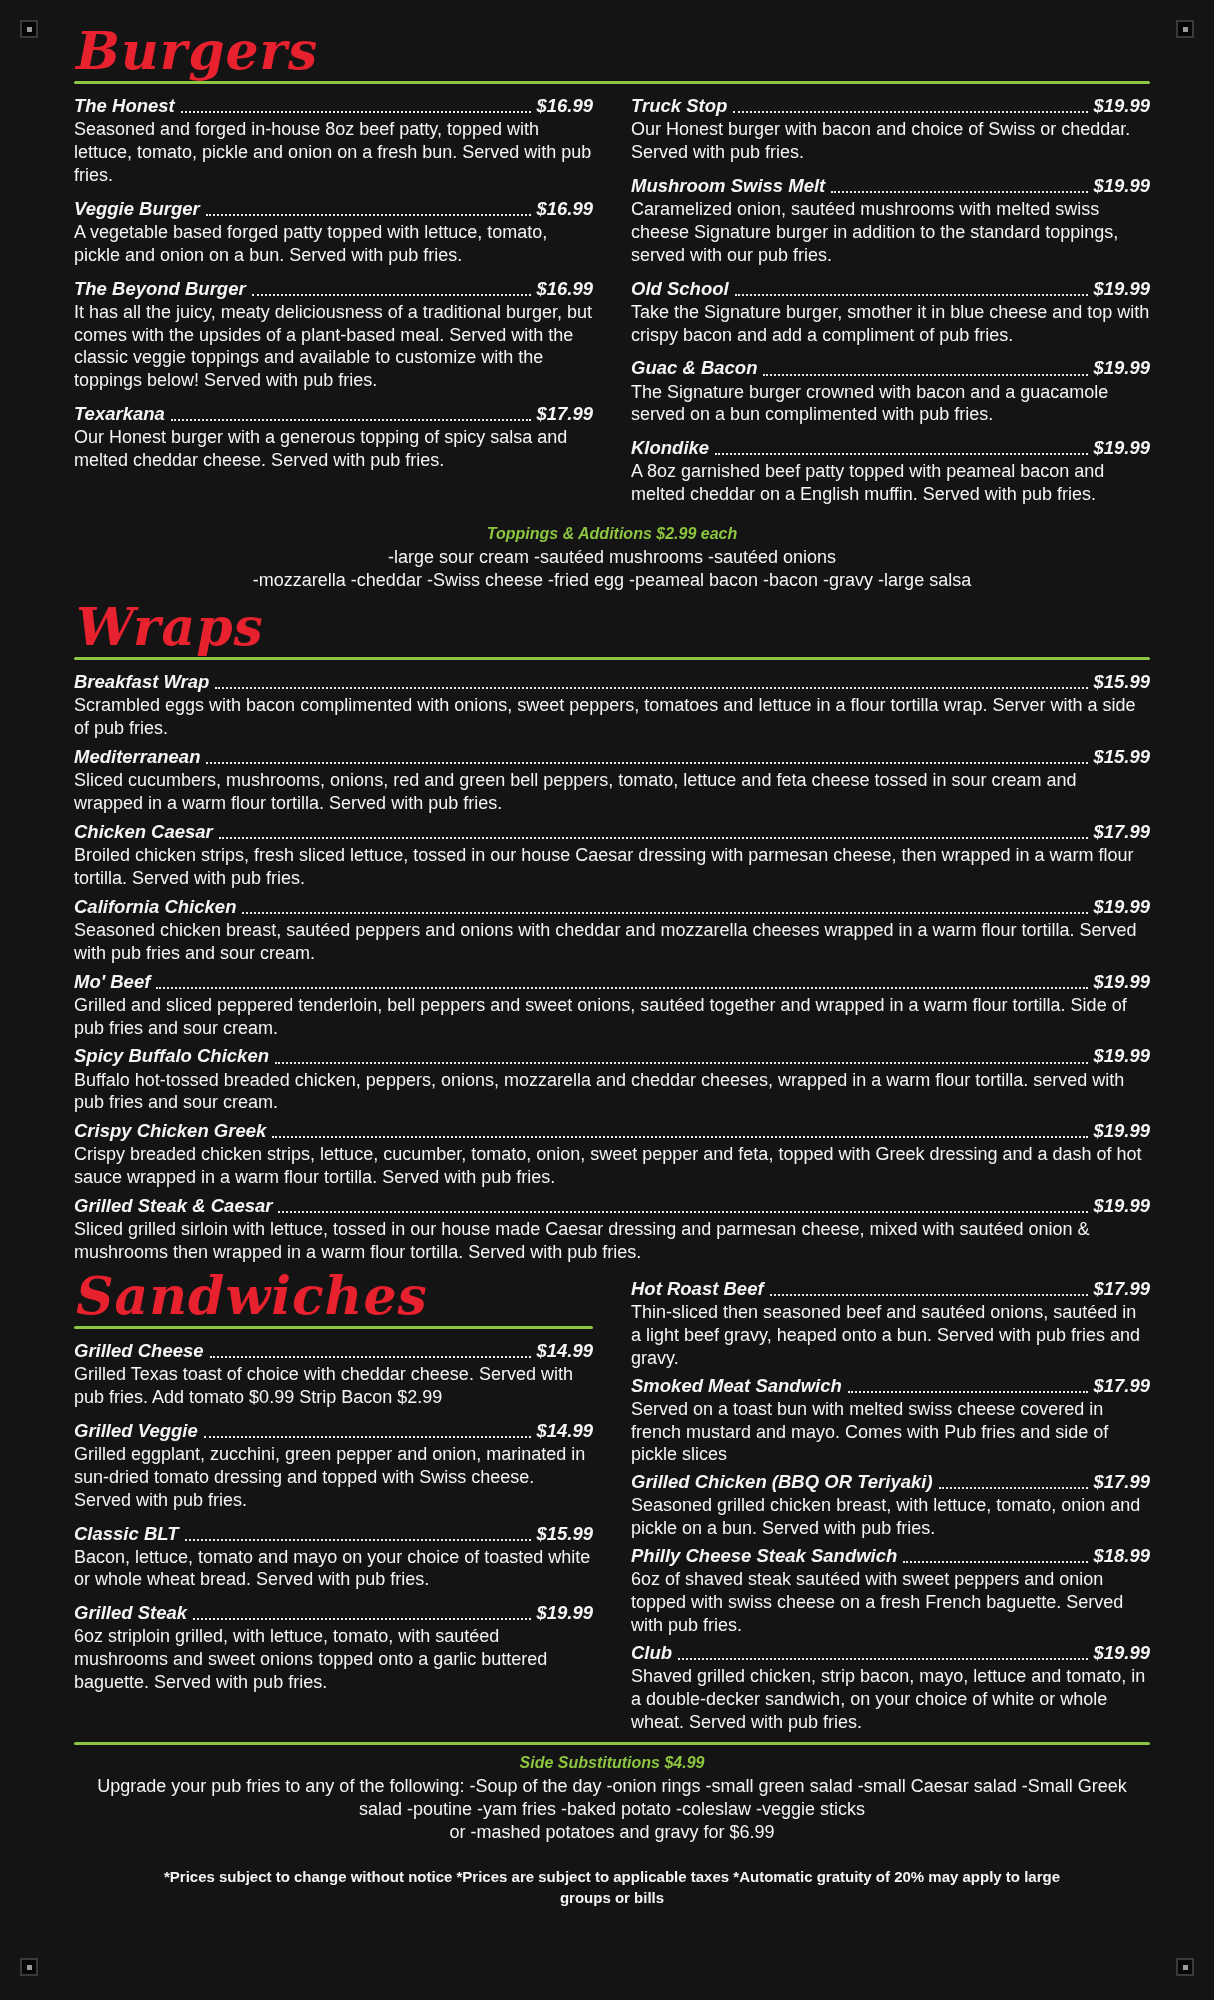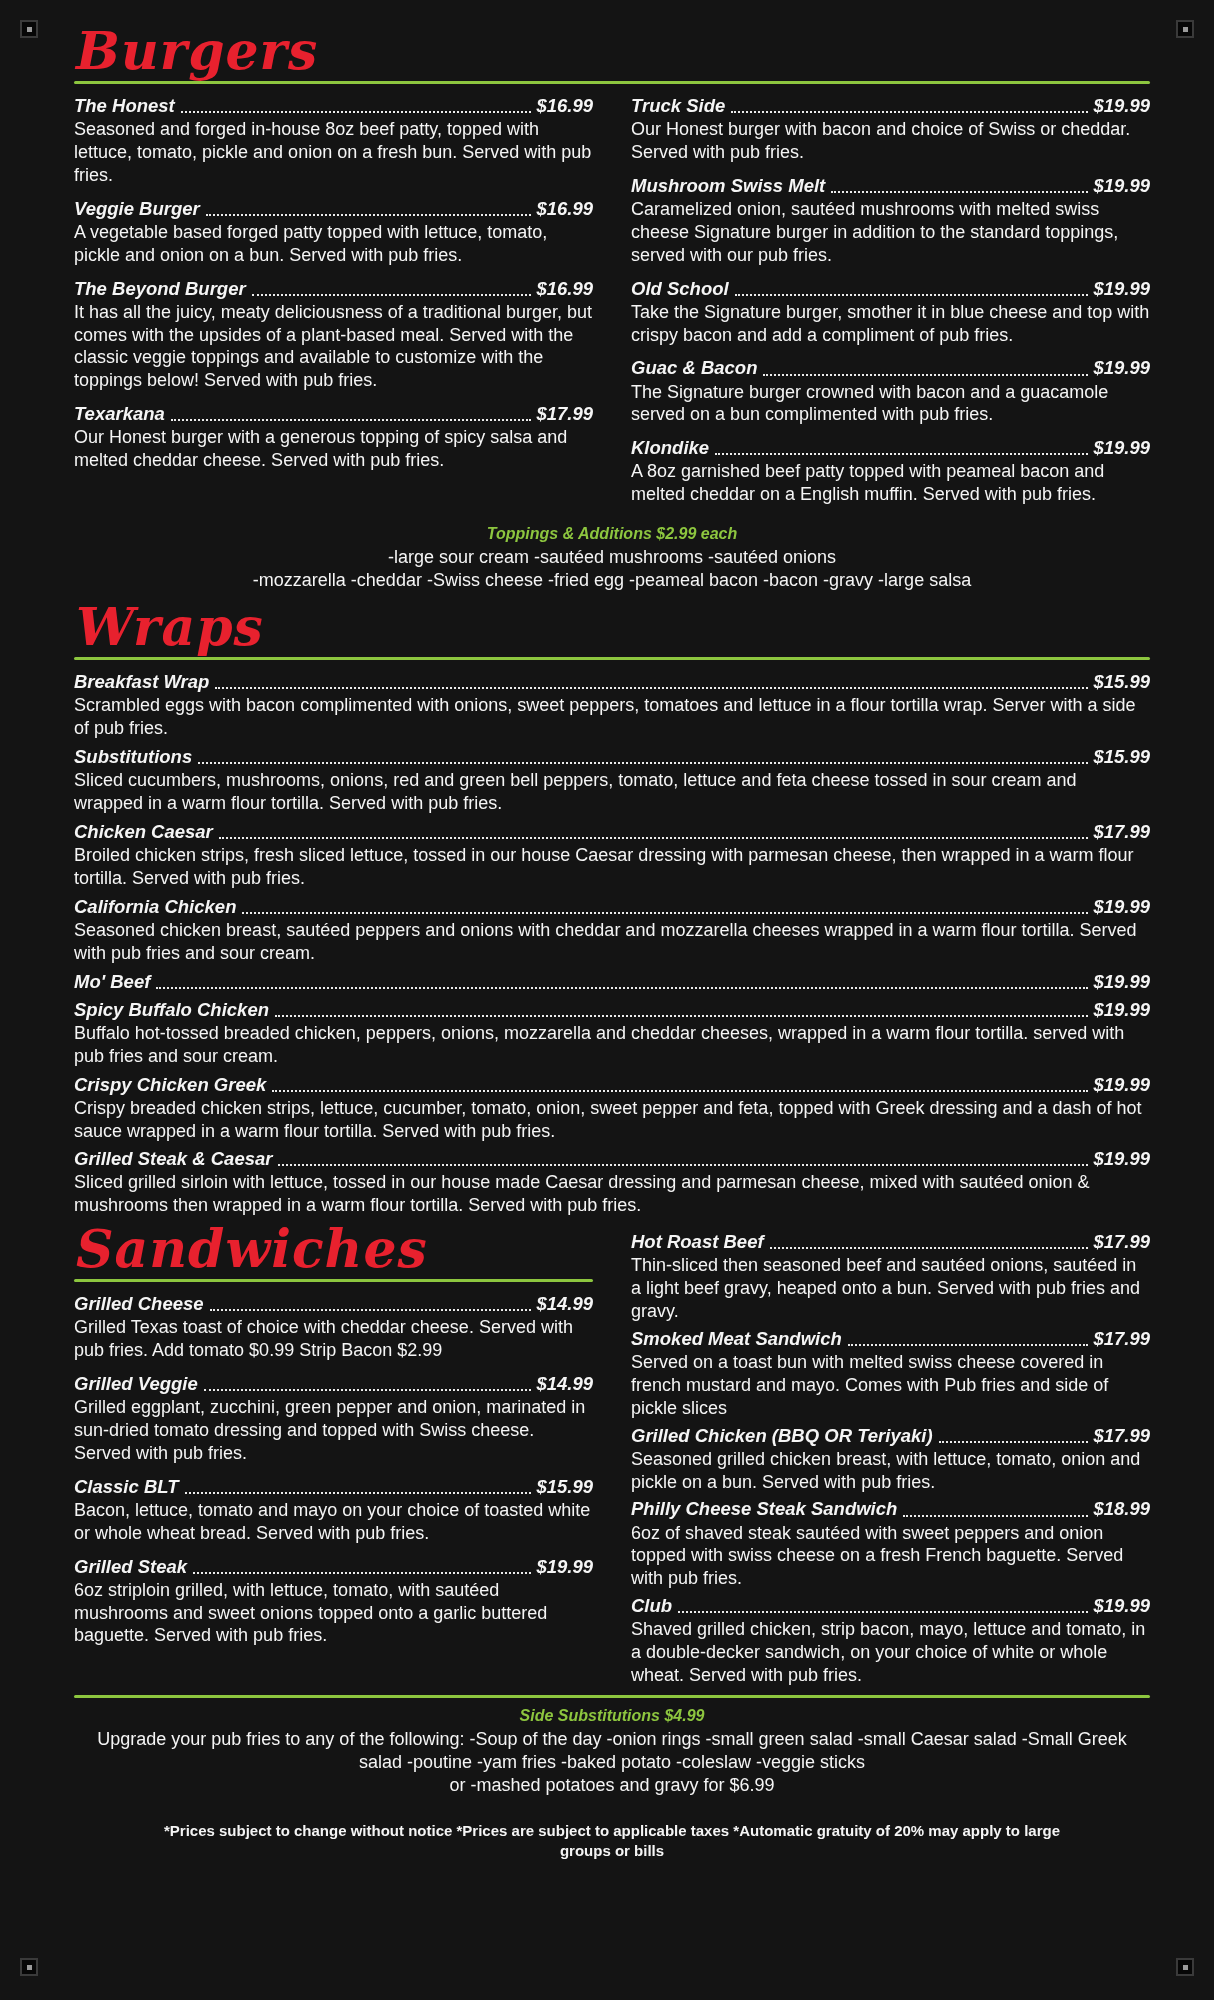--- a/index.html
+++ b/index.html
@@ -159,21 +159,21 @@
             <span class="item-price">$17.99</span>
           </div>
           <p class="item-desc">Our Honest burger with a generous topping of spicy salsa and melted cheddar cheese. Served with pub fries.</p>
         </div>
 
       </div>
       <div class="col">
 
         <div class="menu-item">
           <div class="item-head">
-            <span class="item-name">Truck Side</span>
+            <span class="item-name">Truck Stop</span>
             <span class="leader"></span>
             <span class="item-price">$19.99</span>
           </div>
           <p class="item-desc">Our Honest burger with bacon and choice of Swiss or cheddar. Served with pub fries.</p>
         </div>
 
         <div class="menu-item">
           <div class="item-head">
             <span class="item-name">Mushroom Swiss Melt</span>
             <span class="leader"></span>
@@ -228,21 +228,21 @@
         <div class="item-head">
           <span class="item-name">Breakfast Wrap</span>
           <span class="leader"></span>
           <span class="item-price">$15.99</span>
         </div>
         <p class="item-desc">Scrambled eggs with bacon complimented with onions, sweet peppers, tomatoes and lettuce in a flour tortilla wrap. Server with a side of pub fries.</p>
       </div>
 
       <div class="menu-item">
         <div class="item-head">
-          <span class="item-name">Substitutions</span>
+          <span class="item-name">Mediterranean</span>
           <span class="leader"></span>
           <span class="item-price">$15.99</span>
         </div>
         <p class="item-desc">Sliced cucumbers, mushrooms, onions, red and green bell peppers, tomato, lettuce and feta cheese tossed in sour cream and wrapped in a warm flour tortilla. Served with pub fries.</p>
       </div>
 
       <div class="menu-item">
         <div class="item-head">
           <span class="item-name">Chicken Caesar</span>
           <span class="leader"></span>
@@ -259,20 +259,21 @@
         </div>
         <p class="item-desc">Seasoned chicken breast, sautéed peppers and onions with cheddar and mozzarella cheeses wrapped in a warm flour tortilla. Served with pub fries and sour cream.</p>
       </div>
 
       <div class="menu-item">
         <div class="item-head">
           <span class="item-name">Mo' Beef</span>
           <span class="leader"></span>
           <span class="item-price">$19.99</span>
         </div>
+        <p class="item-desc">Grilled and sliced peppered tenderloin, bell peppers and sweet onions, sautéed together and wrapped in a warm flour tortilla. Side of  pub fries and sour cream.</p>
       </div>
 
       <div class="menu-item">
         <div class="item-head">
           <span class="item-name">Spicy Buffalo Chicken</span>
           <span class="leader"></span>
           <span class="item-price">$19.99</span>
         </div>
         <p class="item-desc">Buffalo hot-tossed breaded chicken, peppers, onions, mozzarella and cheddar cheeses, wrapped in a warm flour tortilla. served with pub fries and sour cream.</p>
       </div>

